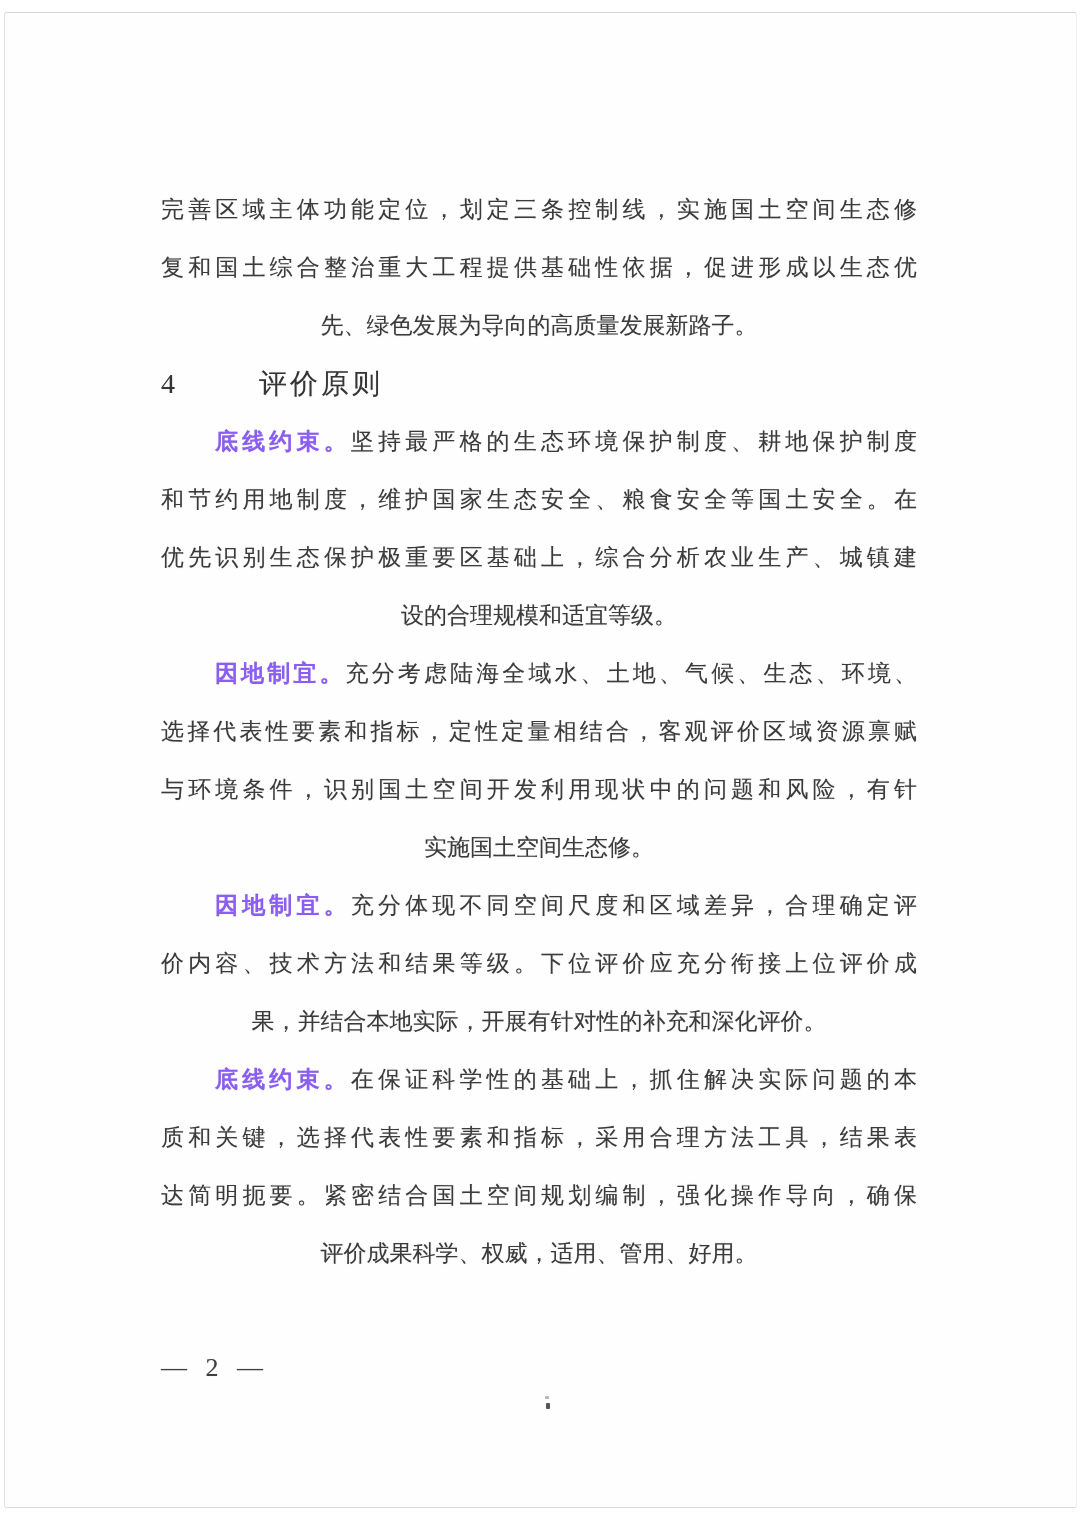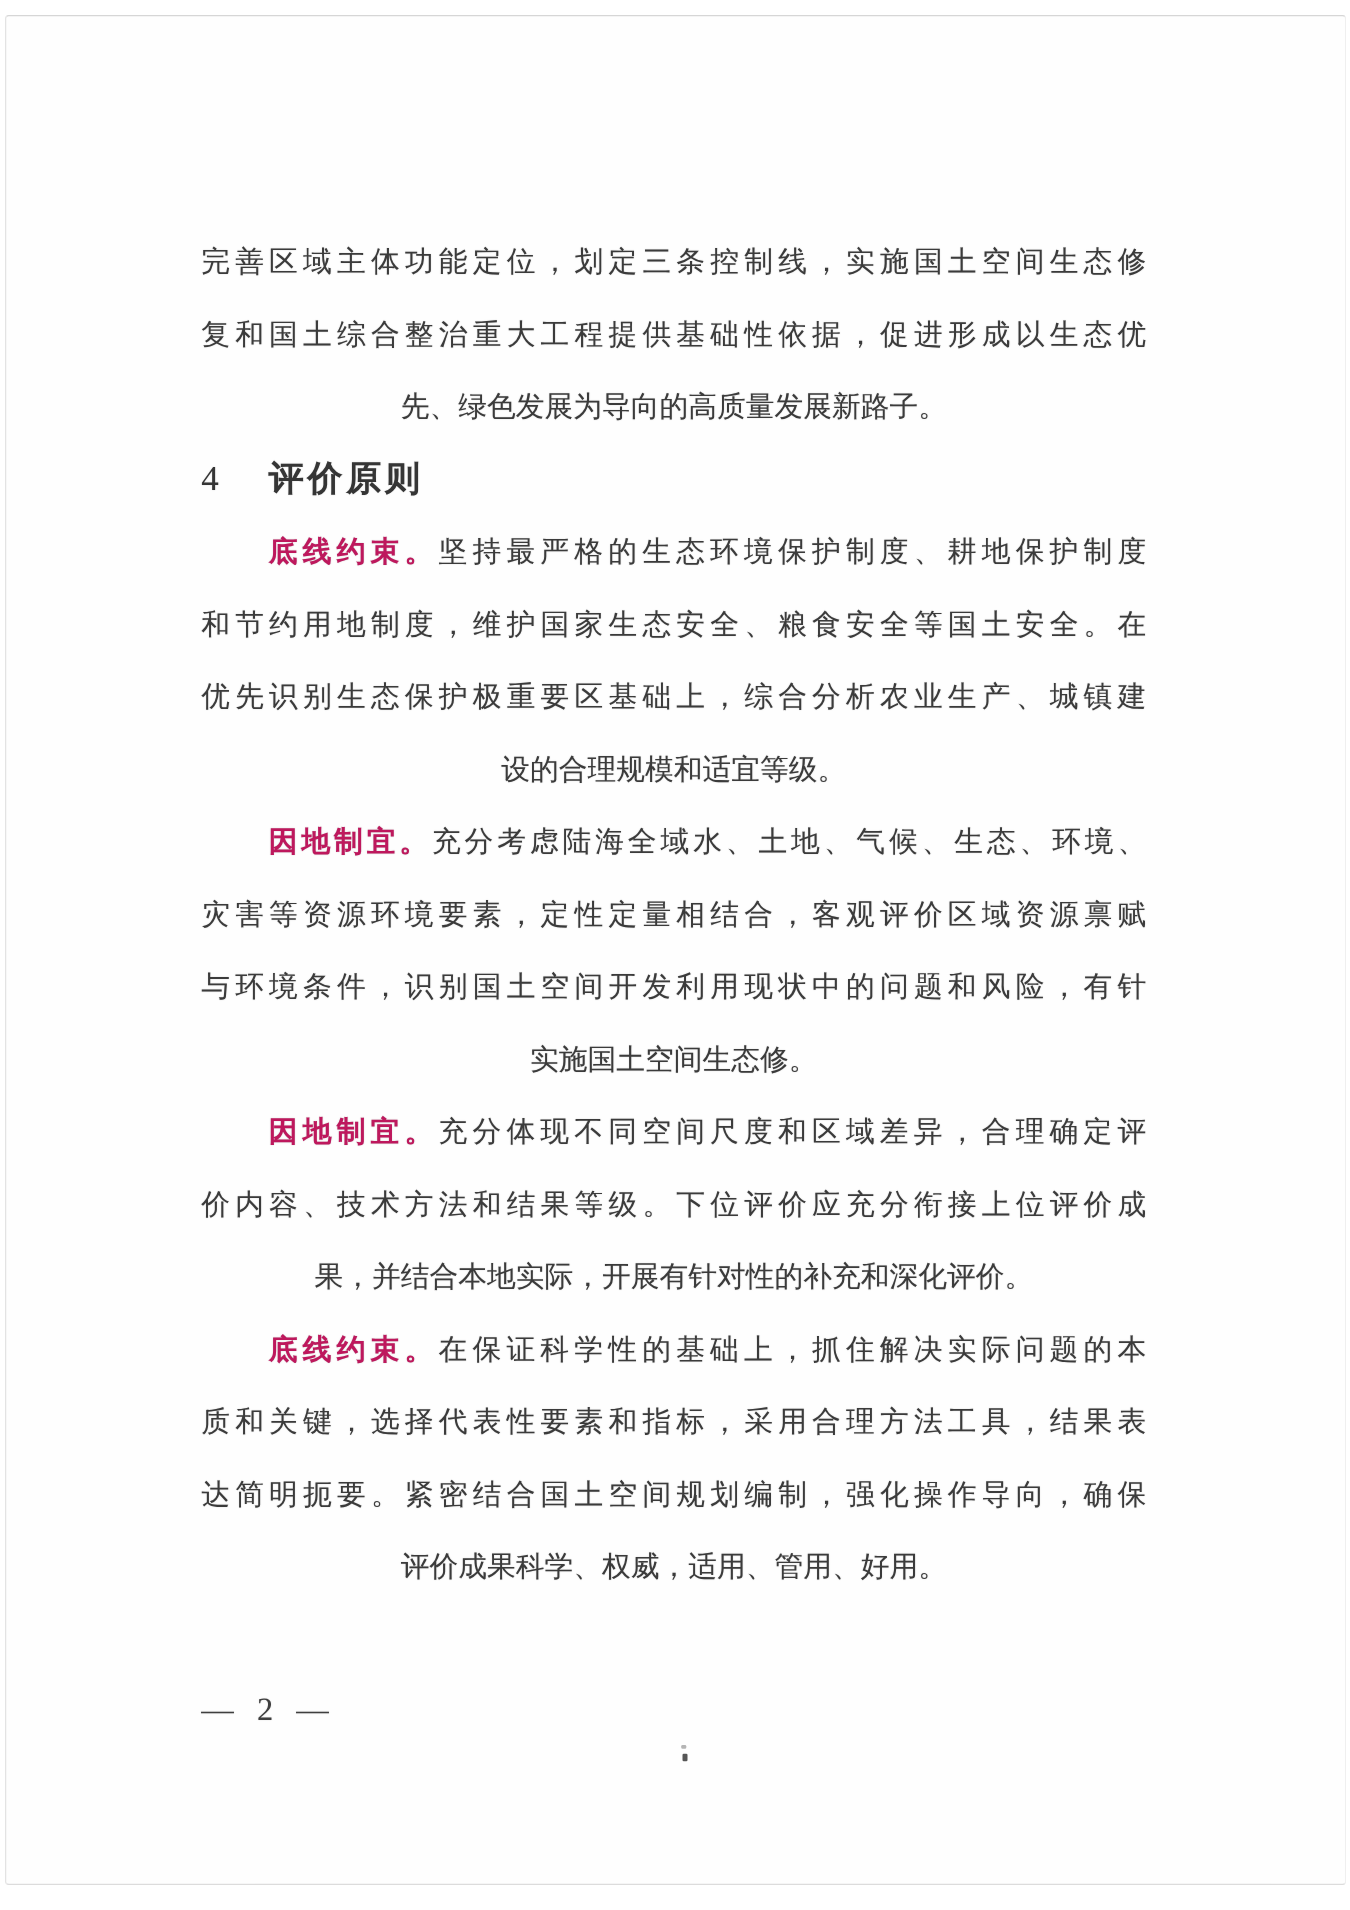--- a/index.html
+++ b/index.html
@@ -23,25 +23,25 @@
   .line{
     height:58px;line-height:58px;
     font-size:23px;color:#3b3b3b;
     letter-spacing:0;
     text-shadow:0 0 1px rgba(59,59,59,0.30);
     white-space:normal;
   }
   .jst{text-align:justify;text-align-last:justify;}
   .end{text-align:center;}
   .ind{text-indent:54px;}
-  .lead{font-weight:bold;color:#be185d;}
+  .lead{font-weight:bold;color:#8b5cf6;}
   .hline{height:58px;line-height:58px;font-size:28px;color:#353535;
     text-shadow:0 0 1px rgba(59,59,59,0.30);}
   .hnum{display:inline-block;min-width:22px;margin-right:32px;font-weight:400;}
-  .htitle{font-weight:bold;letter-spacing:3px;}
+  .htitle{font-weight:normal;letter-spacing:3px;margin-left:44px;}
   .footer{
     position:absolute;left:156px;top:1334px;height:42px;line-height:42px;
     font-size:26px;color:#3f3f3f;letter-spacing:6px;
     text-shadow:0 0 1px rgba(59,59,59,0.25);
   }
   .speck{position:absolute;border-radius:1px;}
   .speck.s1{left:540px;top:1383px;width:4px;height:3px;background:#b5b5b5;}
   .speck.s2{left:541px;top:1390px;width:4px;height:6px;background:#565656;}
 </style>
 </head>
@@ -62,21 +62,21 @@
     <div class="line jst ind">
       <span class="lead">底线约束。</span><span>坚持最严格的生态环境保护制度、耕地保护制度</span>
     </div>
     <div class="line jst">和节约用地制度，维护国家生态安全、粮食安全等国土安全。在</div>
     <div class="line jst">优先识别生态保护极重要区基础上，综合分析农业生产、城镇建</div>
     <div class="line end">设的合理规模和适宜等级。</div>
 
     <div class="line jst ind">
       <span class="lead">因地制宜。</span><span>充分考虑陆海全域水、土地、气候、生态、环境、</span>
     </div>
-    <div class="line jst">灾害等资源环境要素，定性定量相结合，客观评价区域资源禀赋</div>
+    <div class="line jst">选择代表性要素和指标，定性定量相结合，客观评价区域资源禀赋</div>
     <div class="line jst">与环境条件，识别国土空间开发利用现状中的问题和风险，有针</div>
     <div class="line end">实施国土空间生态修。</div>
 
     <div class="line jst ind">
       <span class="lead">因地制宜。</span><span>充分体现不同空间尺度和区域差异，合理确定评</span>
     </div>
     <div class="line jst">价内容、技术方法和结果等级。下位评价应充分衔接上位评价成</div>
     <div class="line end">果，并结合本地实际，开展有针对性的补充和深化评价。</div>
 
     <div class="line jst ind">

